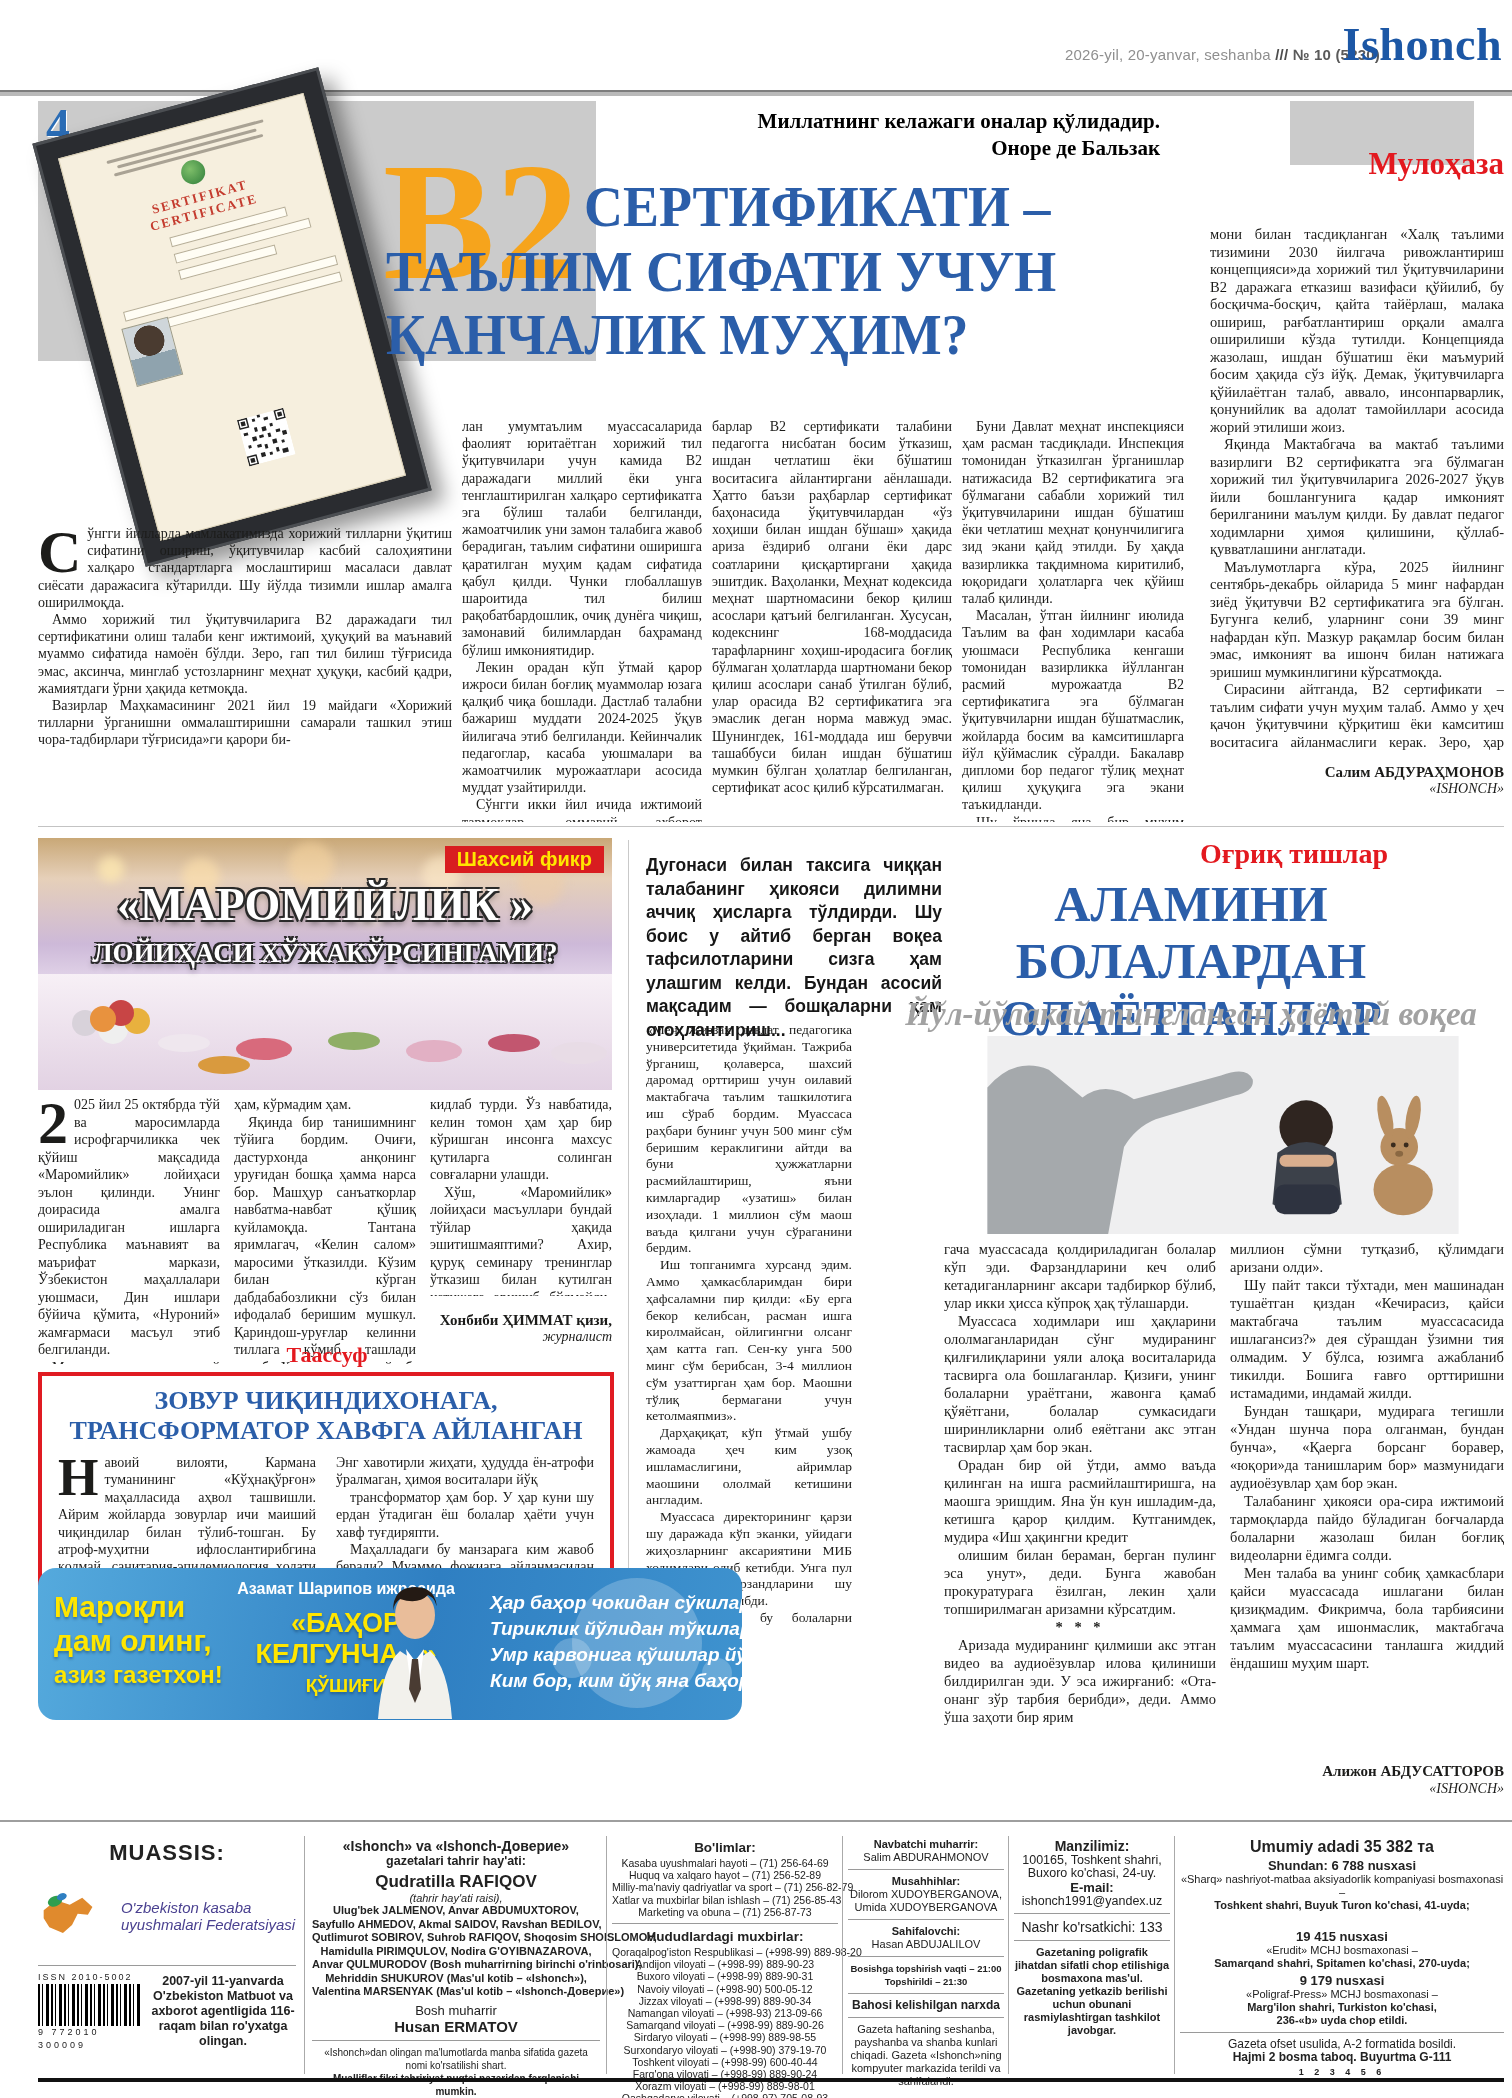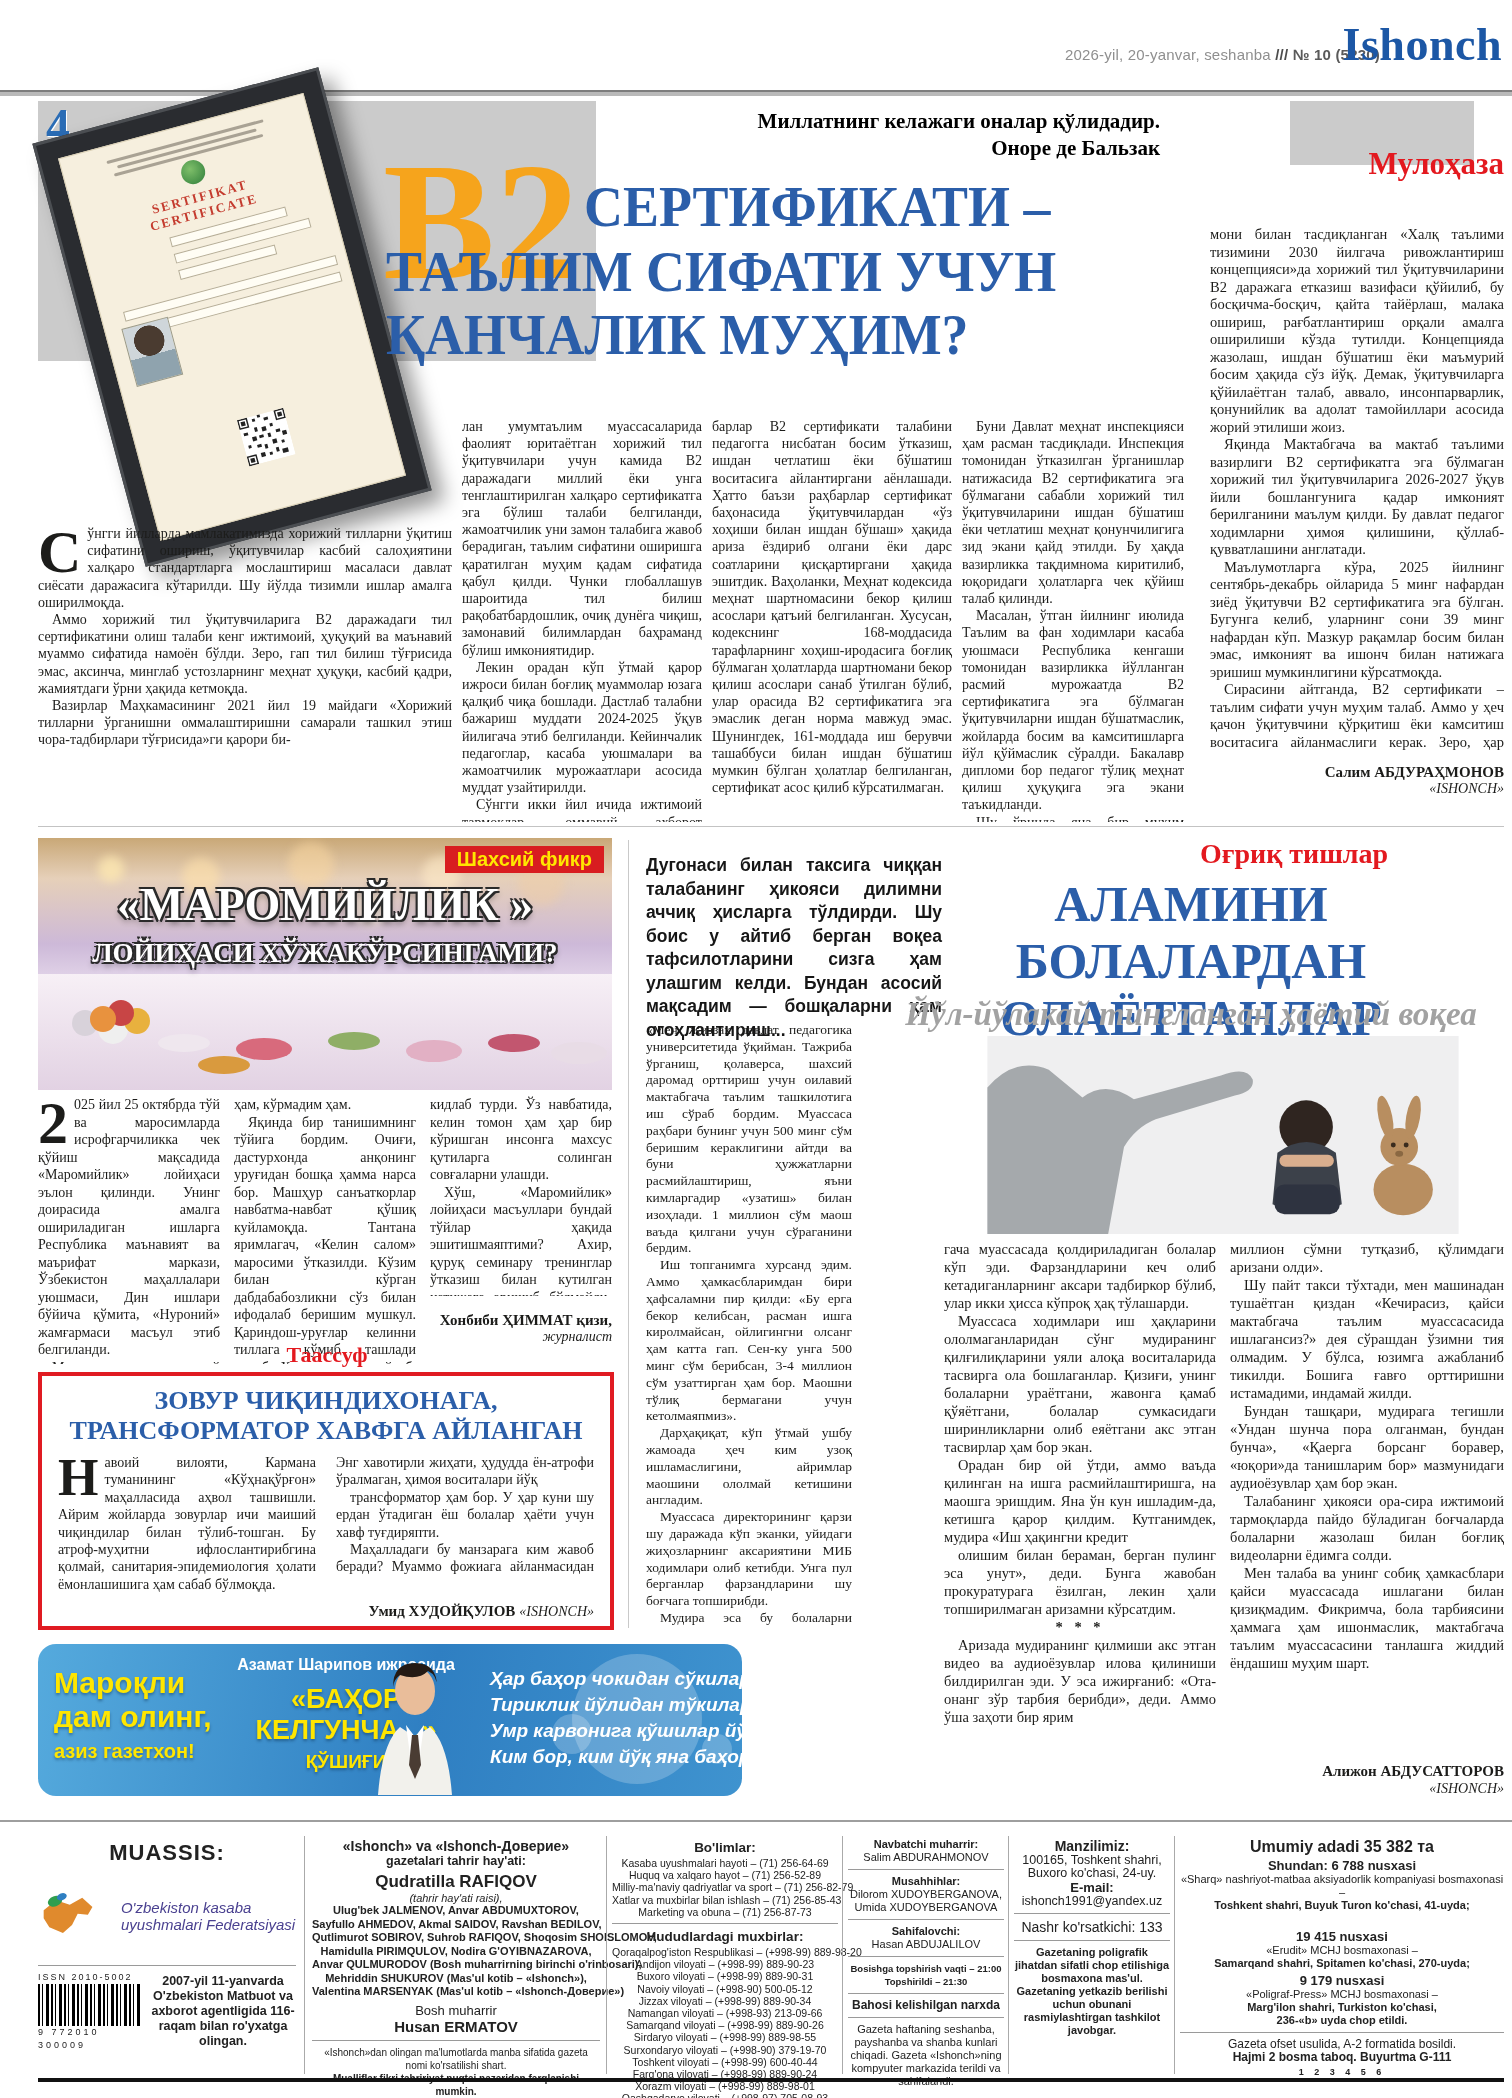--- a/index.html
+++ b/index.html
@@ -322,28 +322,28 @@
         <p class="para">Бундан ташқари, мудирага тегишли «Ундан шунча пора олганман, бундан бунча», «Қаерга борсанг боравер, «юқори»да танишларим бор» мазмунидаги аудиоёзувлар ҳам бор экан.</p>
         <p class="para">Талабанинг ҳикояси ора-сира ижтимоий тармоқларда пайдо бўладиган боғчаларда болаларни жазолаш билан боғлиқ видеоларни ёдимга солди.</p>
         <p class="para">Мен талаба ва унинг собиқ ҳамкасблари қайси муассасада ишлагани билан қизиқмадим. Фикримча, бола тарбиясини ҳаммага ҳам ишонмаслик, мактабгача таълим муассасасини танлашга жиддий ёндашиш муҳим шарт.</p>
       </div>
     <div class="byline" style="margin-top:auto">
       <div class="nm">Алижон АБДУСАТТОРОВ</div>
       <div class="org">«ISHONCH»</div>
     </div>
   </div>
 
-  <div class="abs banner" style="left:38px;top:1644px;width:704px;height:152px">
+  <div class="abs banner" style="left:38px;top:1568px;width:704px;height:152px">
     <div class="ban-bub" style="right:40px;top:10px;width:130px;height:130px"></div>
     <div class="ban-bub" style="right:150px;top:70px;width:40px;height:40px"></div>
     <div class="ban-bub" style="right:10px;top:90px;width:30px;height:30px"></div>
     <div class="abs ban-yel" style="left:16px;top:22px;font-size:30px;line-height:34px">
       <div>Мароқли</div>
       <div>дам олинг,</div>
-      <div style="font-size:20px">азиз газетхон!</div>
+      <div style="font-size:24px">азиз газетхон!</div>
     </div>
     <div class="abs" style="left:196px;top:12px;width:224px;text-align:center;color:#fff;font-weight:bold;font-size:16px">Азамат Шарипов ижросида</div>
     <div class="abs ban-yel" style="left:196px;top:40px;width:224px;text-align:center;font-size:27px;line-height:31px">
       <div>«БАҲОР</div>
       <div>КЕЛГУНЧА...»</div>
       <div style="font-size:19px">ҚЎШИҒИ</div>
     </div>
     <svg class="abs" style="left:322px;top:10px" width="110" height="142" viewBox="0 0 110 140">
       <ellipse cx="55" cy="36" rx="20" ry="24" fill="#e9bd9a"></ellipse>
       <path d="M33,32 Q33,8 55,8 Q77,8 77,32 Q77,20 68,16 Q58,26 40,20 Q34,24 33,32 Z" fill="#241a14"></path>

